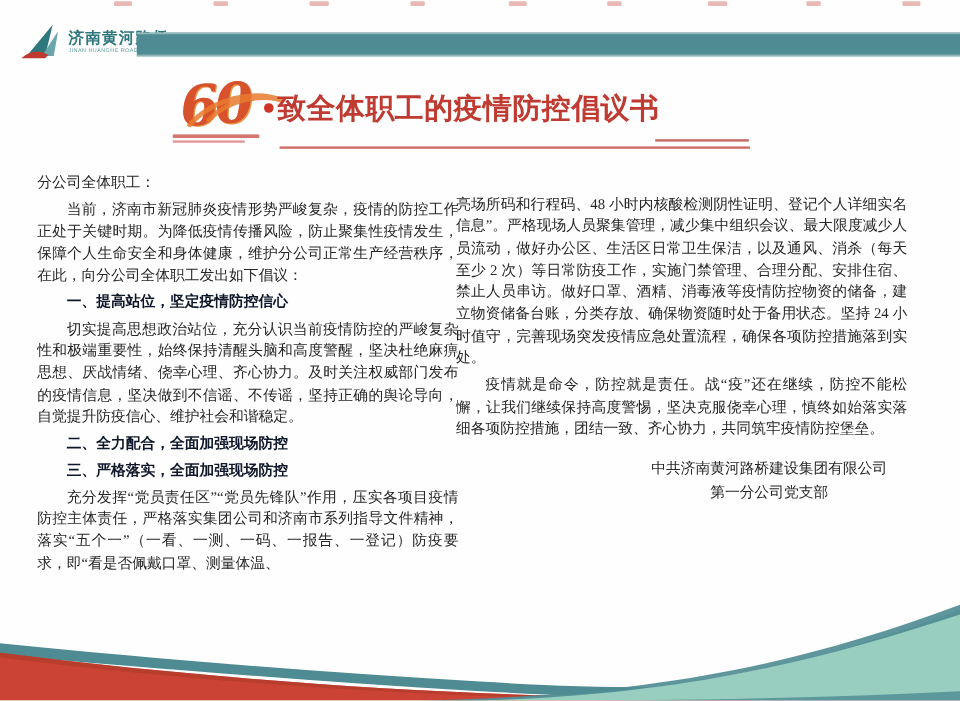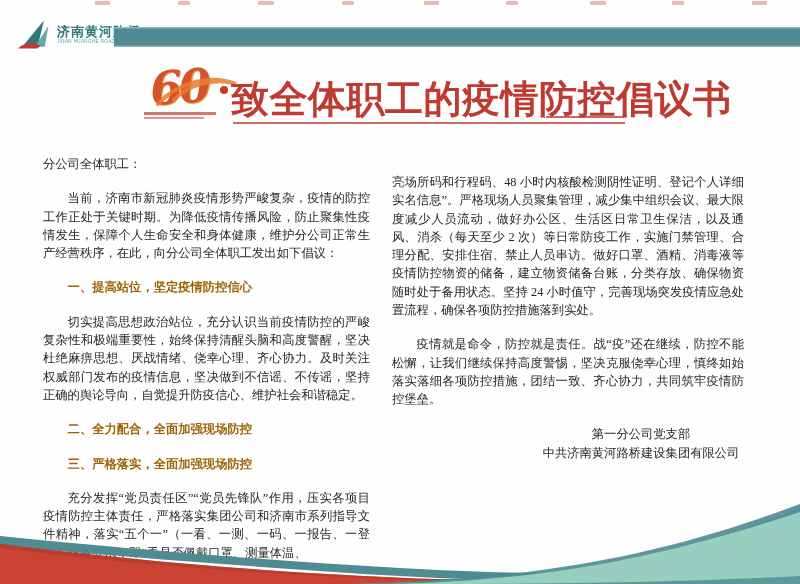--- a/index.html
+++ b/index.html
@@ -28,33 +28,33 @@
   .anniv{position:absolute;left:140px;top:64px;width:110px;height:62px;}
   .anniv .sixty{position:absolute;left:10px;top:-4px;font-size:46px;font-style:italic;font-weight:900;
                 color:#d6512c;text-shadow:1px 1px 0 #eb9440;letter-spacing:-3px;
                 font-family:"DejaVu Serif","Liberation Serif",serif;transform:rotate(-4deg);}
   .anniv svg{position:absolute;left:0;top:0;}
   .anniv-slogan{position:absolute;left:4px;top:48px;width:76px;}
   .anniv-slogan .s1{height:3px;background:#c5473e;opacity:.75;margin-bottom:2px;width:72px;}
   .anniv-slogan .s2{height:2px;background:#c5473e;opacity:.55;width:60px;}
 
   
-  .doc-title{position:absolute;left:231px;top:74px;width:420px;font-size:38px;font-weight:bold;
+  .doc-title{position:absolute;left:231px;top:74px;width:420px;font-size:24px;font-weight:bold;
              color:#bf3a31;letter-spacing:.5px;white-space:nowrap;
              font-family:"Liberation Serif","DejaVu Serif",serif;}
   .title-underline-long{position:absolute;left:233px;top:122px;width:392px;height:2px;background:#c4544a;opacity:.85;}
   .title-underline-short{position:absolute;left:546px;top:116px;width:78px;height:2px;background:#b8453c;opacity:.8;}
 
   
   .col{position:absolute;text-align:justify;color:#262626;font-size:12.3px;line-height:18.3px;}
   .col-left{left:27px;top:139px;width:359px;}
   .col-right{left:376px;top:157px;width:384px;font-family:Liberation Serif, serif;}
-  .col p{margin:16px;text-indent:2em;}
+  .col p{margin:4px;text-indent:2em;}
   .col p.noindent{text-indent:0;}
-  .col p.hd{font-weight:bold;color:#a16207;}
+  .col p.hd{font-weight:bold;color:#0f172a;}
 
   
   .signature{margin-top:15px;margin-left:158px;width:214px;text-align:center;line-height:19.5px;
              text-indent:0;color:#262626;}
   .signature div{text-indent:0;}
 
   
   .waves{position:absolute;left:0;bottom:0;width:800px;height:92px;}
 </style>
 </head>
@@ -113,22 +113,22 @@
     <p>切实提高思想政治站位，充分认识当前疫情防控的严峻复杂性和极端重要性，始终保持清醒头脑和高度警醒，坚决杜绝麻痹思想、厌战情绪、侥幸心理、齐心协力。及时关注权威部门发布的疫情信息，坚决做到不信谣、不传谣，坚持正确的舆论导向，自觉提升防疫信心、维护社会和谐稳定。</p>
     <p class="hd">二、全力配合，全面加强现场防控</p>
     <p class="hd">三、严格落实，全面加强现场防控</p>
     <p>充分发挥“党员责任区”“党员先锋队”作用，压实各项目疫情防控主体责任，严格落实集团公司和济南市系列指导文件精神，落实“五个一”（一看、一测、一码、一报告、一登记）防疫要求，即“看是否佩戴口罩、测量体温、</p>
   </div>
 
   <div class="col col-right">
     <p class="noindent">亮场所码和行程码、48 小时内核酸检测阴性证明、登记个人详细实名信息”。严格现场人员聚集管理，减少集中组织会议、最大限度减少人员流动，做好办公区、生活区日常卫生保洁，以及通风、消杀（每天至少 2 次）等日常防疫工作，实施门禁管理、合理分配、安排住宿、禁止人员串访。做好口罩、酒精、消毒液等疫情防控物资的储备，建立物资储备台账，分类存放、确保物资随时处于备用状态。坚持 24 小时值守，完善现场突发疫情应急处置流程，确保各项防控措施落到实处。</p>
     <p>疫情就是命令，防控就是责任。战“疫”还在继续，防控不能松懈，让我们继续保持高度警惕，坚决克服侥幸心理，慎终如始落实落细各项防控措施，团结一致、齐心协力，共同筑牢疫情防控堡垒。</p>
     <div class="signature">
+      <div>中共济南黄河路桥建设集团有限公司</div>
       <div>第一分公司党支部</div>
-      <div>中共济南黄河路桥建设集团有限公司</div>
     </div>
   </div>
 
   <svg class="waves" viewBox="0 0 800 92" preserveAspectRatio="none">
 
     <path d="M0 44 C120 56 260 68 400 76 C540 84 640 84 800 58 L800 68 C640 92 540 92 400 84 C260 76 120 64 0 54 Z" fill="#4e8b92"></path>
 
     <path d="M0 52 C160 72 320 84 470 88 C610 91 720 90 800 84 L800 92 L0 92 Z" fill="#cb4335"></path>
     <path d="M0 52 C160 72 320 84 470 88 C610 91 720 90 800 84 L800 87 C700 92 560 93 440 89 C300 85 140 74 0 56 Z" fill="#b03a2a" opacity="0.7"></path>
 

